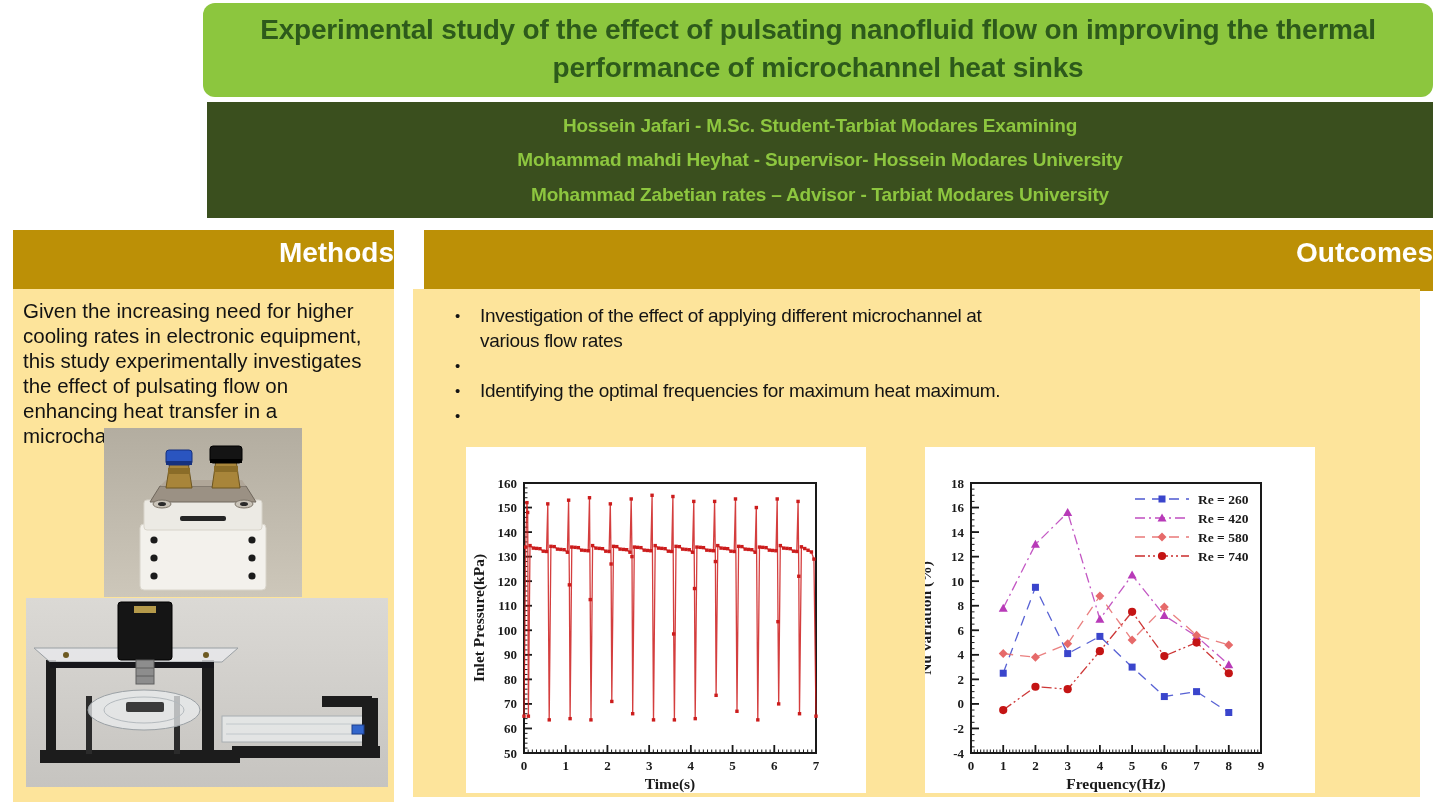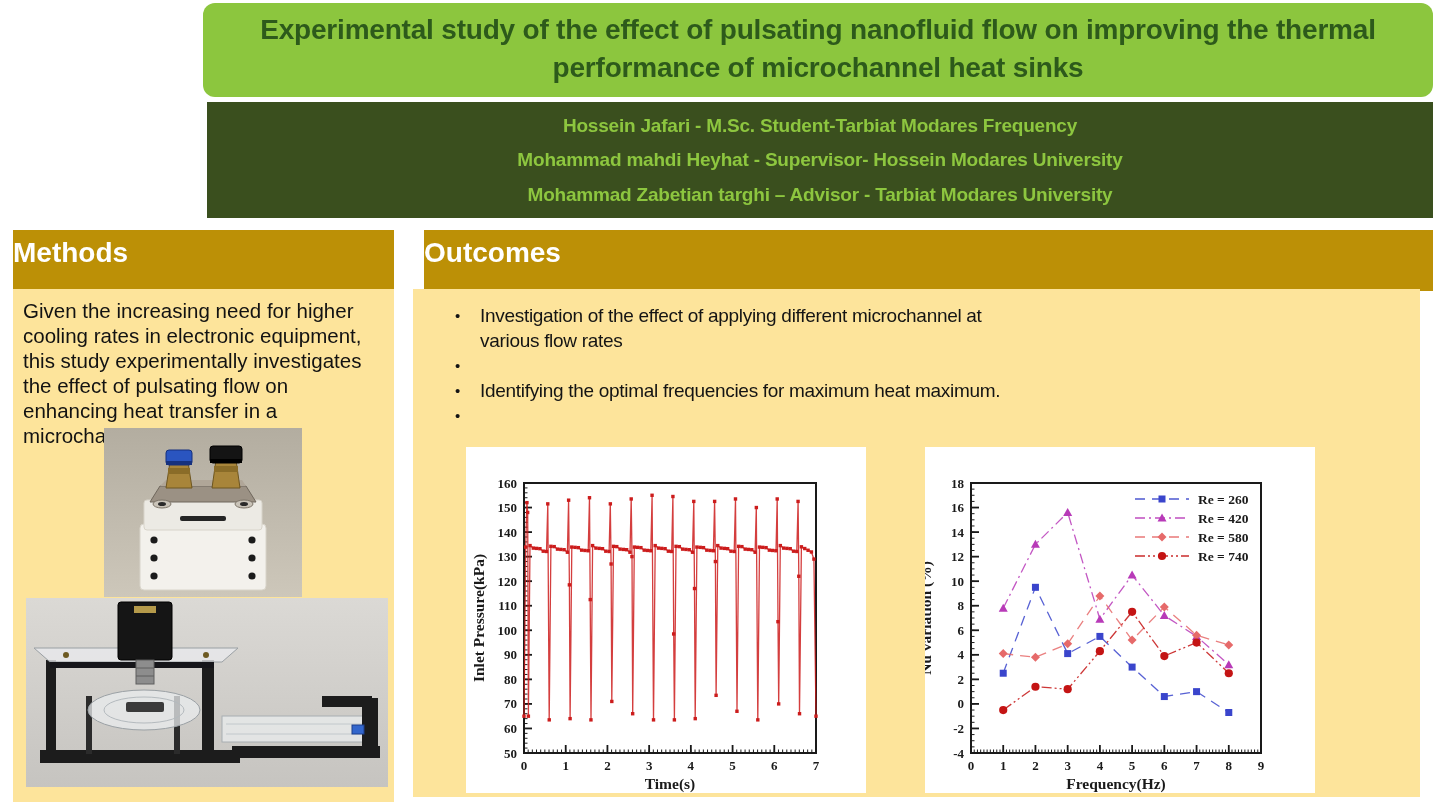--- a/index.html
+++ b/index.html
@@ -7,21 +7,21 @@
           font-family:"Liberation Sans", sans-serif;}
   .abs{position:absolute;}
   
   #title-bar{left:203px;top:3px;width:1230px;height:94px;background:#8cc63e;border-radius:12px;}
   #title-bar h1{margin:0;padding:8px 30px 0 30px;text-align:center;color:#2d5a1b;
                 font-size:28px;line-height:38px;font-weight:bold;letter-spacing:-0.2px;}
   #authors-bar{left:207px;top:102px;width:1226px;height:116px;background:#3a4f1e;
                display:flex;flex-direction:column;justify-content:space-evenly;}
   .author-line{text-align:center;color:#8dc63f;font-size:19px;font-weight:bold;letter-spacing:-0.2px;}
   
-  .section-header{height:61px;background:#bc9006;color:#ffffff;text-align:left;
+  .section-header{height:61px;background:#bc9006;color:#ffffff;text-align:right;
                   font-size:28px;font-weight:bold;line-height:46px;}
   #methods-header{left:13px;top:230px;width:381px;}
   #outcomes-header{left:424px;top:230px;width:1009px;}
   
   .panel{background:#fde49b;}
   #methods-panel{left:13px;top:289px;width:381px;height:513px;}
   #outcomes-panel{left:413px;top:289px;width:1007px;height:508px;}
   #methods-paragraph{margin:0;padding:9px 8px 0 10px;color:#121212;font-size:20.5px;line-height:25px;}
   
   #outcomes-list{margin:14px 0 0 0;padding:0 0 0 42px;list-style:none;width:560px;}
@@ -41,23 +41,23 @@
 <body>
 
 <div id="poster">
 
 
   <header class="abs" id="title-bar">
     <h1>Experimental study of the effect of pulsating nanofluid flow on improving the thermal performance of microchannel heat sinks</h1>
   </header>
 
   <div class="abs" id="authors-bar">
-    <div class="author-line">Hossein Jafari - M.Sc. Student-Tarbiat Modares Frequency</div>
+    <div class="author-line">Hossein Jafari - M.Sc. Student-Tarbiat Modares Examining</div>
     <div class="author-line">Mohammad mahdi Heyhat - Supervisor- Hossein Modares University</div>
-    <div class="author-line">Mohammad Zabetian targhi – Advisor - Tarbiat Modares University</div>
+    <div class="author-line">Mohammad Zabetian rates – Advisor - Tarbiat Modares University</div>
   </div>
 
   <div class="abs section-header" id="methods-header">
     <span>Methods</span>
   </div>
   <div class="abs panel" id="methods-panel">
     <p id="methods-paragraph">Given the increasing need for higher cooling rates in electronic equipment, this study experimentally investigates the effect of pulsating flow on enhancing heat transfer in a microchannel heat sink</p>
 
     <div class="abs photo" id="heatsink-photo">
       <svg width="198" height="169" viewBox="0 0 198 169">

